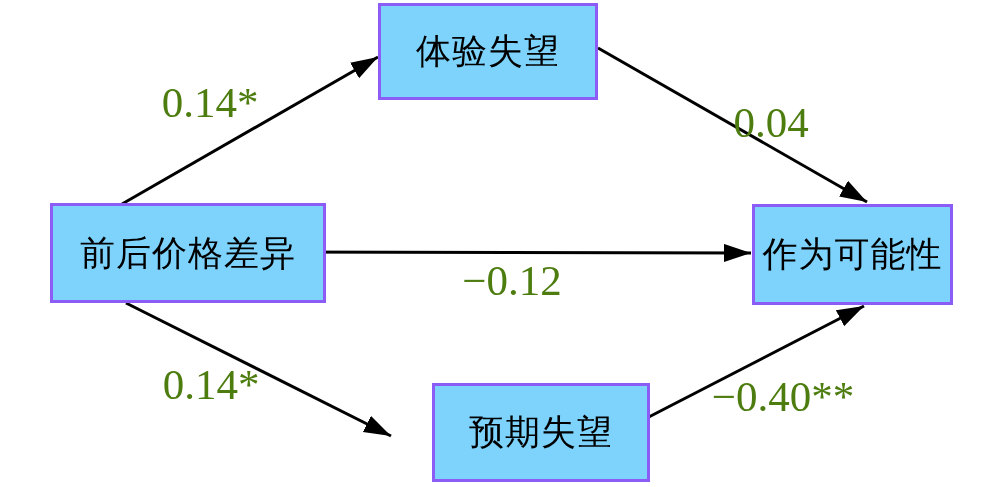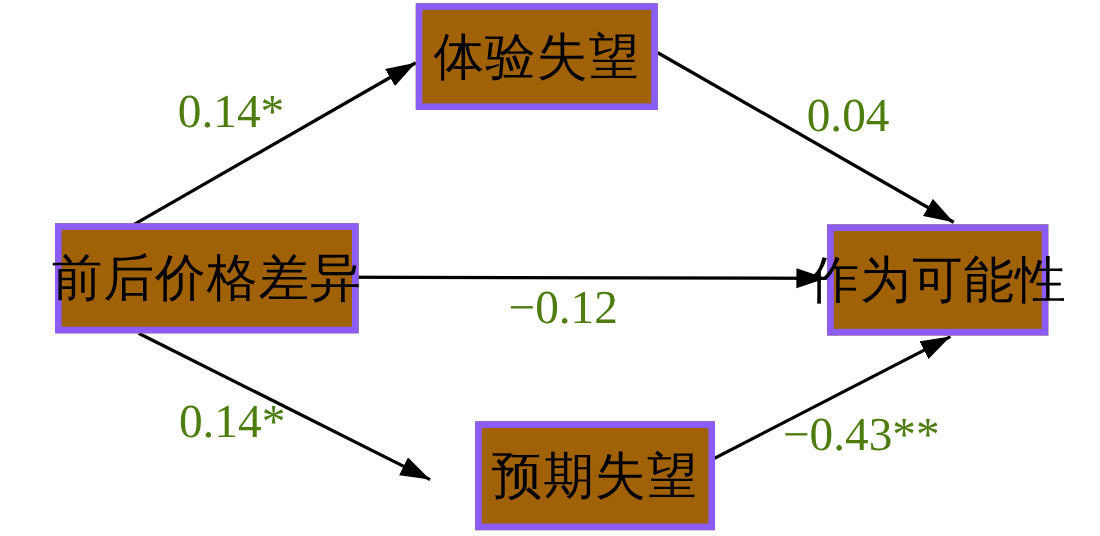--- a/index.html
+++ b/index.html
@@ -22,44 +22,44 @@
     width: 1000px;
     height: 487px;
   }
   .edges line {
     stroke: #000000;
     stroke-width: 3;
   }
   .node {
     position: absolute;
     box-sizing: border-box;
-    border: 6px solid #8b5cf6;
-    background: #a16207;
+    border: 3px solid #8b5cf6;
+    background: #7dd3fc;
     display: flex;
     align-items: center;
     justify-content: center;
-    font-size: 46px;
+    font-size: 35px;
     color: #000000;
     white-space: nowrap;
     letter-spacing: 1px;
   }
   #node-predictor        { left: 2px;   top: 203px; width: 276px; height: 100px; margin-left: 48px; }
   #node-mediator-top     { left: 378px; top: 3px;   width: 220px; height: 97px;  }
   #node-mediator-bottom  { left: 392px; top: 383px; width: 218px; height: 99px; margin-left: 40px;  }
   #node-outcome          { left: 752px; top: 204px; width: 201px; height: 101px; }
   .edge-label {
     position: absolute;
     transform: translate(-50%, -50%);
     font-size: 43px;
     color: #4d7c0f;
     white-space: nowrap;
     background: transparent;
   }
   #label-a1 { left: 210px; top: 102px; }
-  #label-b1 { left: 771px; top: 106px; }
+  #label-b1 { left: 771px; top: 122px; }
   #label-c  { left: 512px; top: 280px; text-align: center; }
   #label-a2 { left: 211px; top: 384px; }
   #label-b2 { left: 783px; top: 396px; }
 </style>
 </head>
 <body>
 
 <div class="canvas">
 
   <svg class="edges" viewBox="0 0 1000 487" xmlns="http://www.w3.org/2000/svg">
@@ -92,15 +92,15 @@
   </div>
 
   <div class="edge-label" id="label-a1">0.14*</div>
 
   <div class="edge-label" id="label-b1">0.04</div>
 
   <div class="edge-label" id="label-c">−0.12</div>
 
   <div class="edge-label" id="label-a2">0.14*</div>
 
-  <div class="edge-label" id="label-b2">−0.43**</div>
+  <div class="edge-label" id="label-b2">−0.40**</div>
 
 </div>
 
 </body></html>

